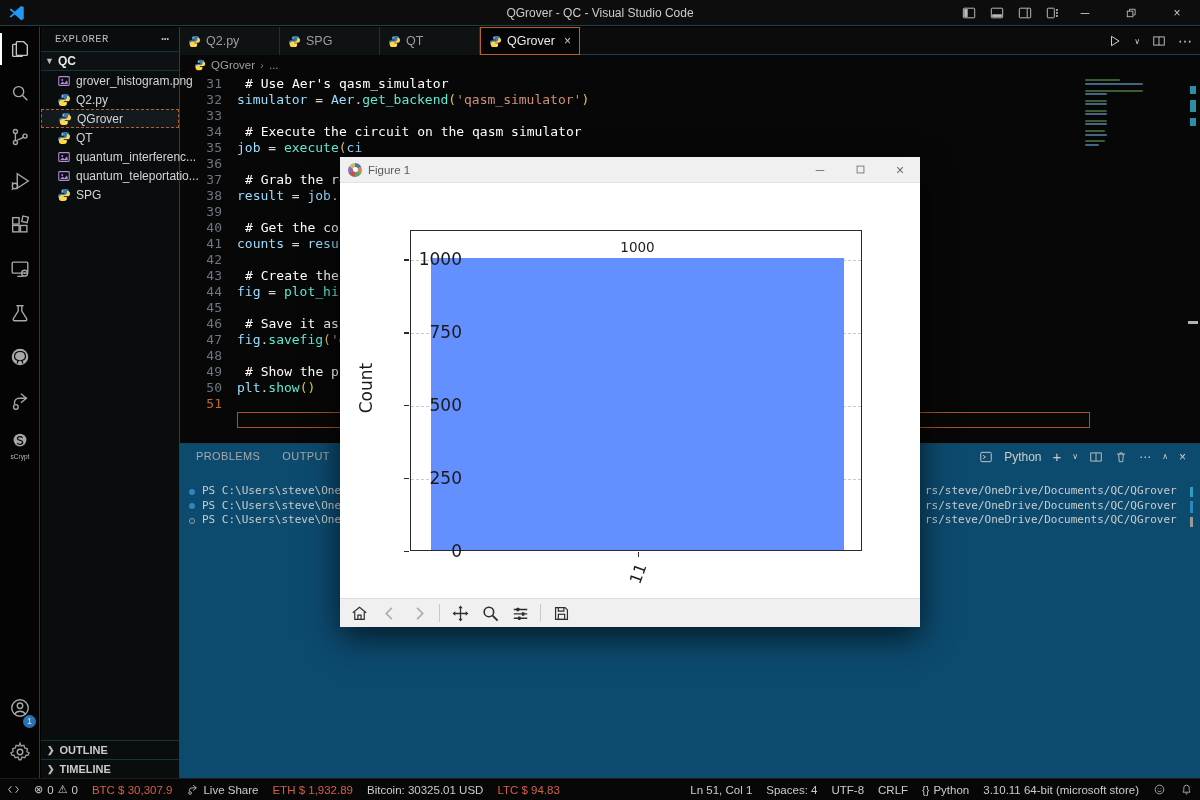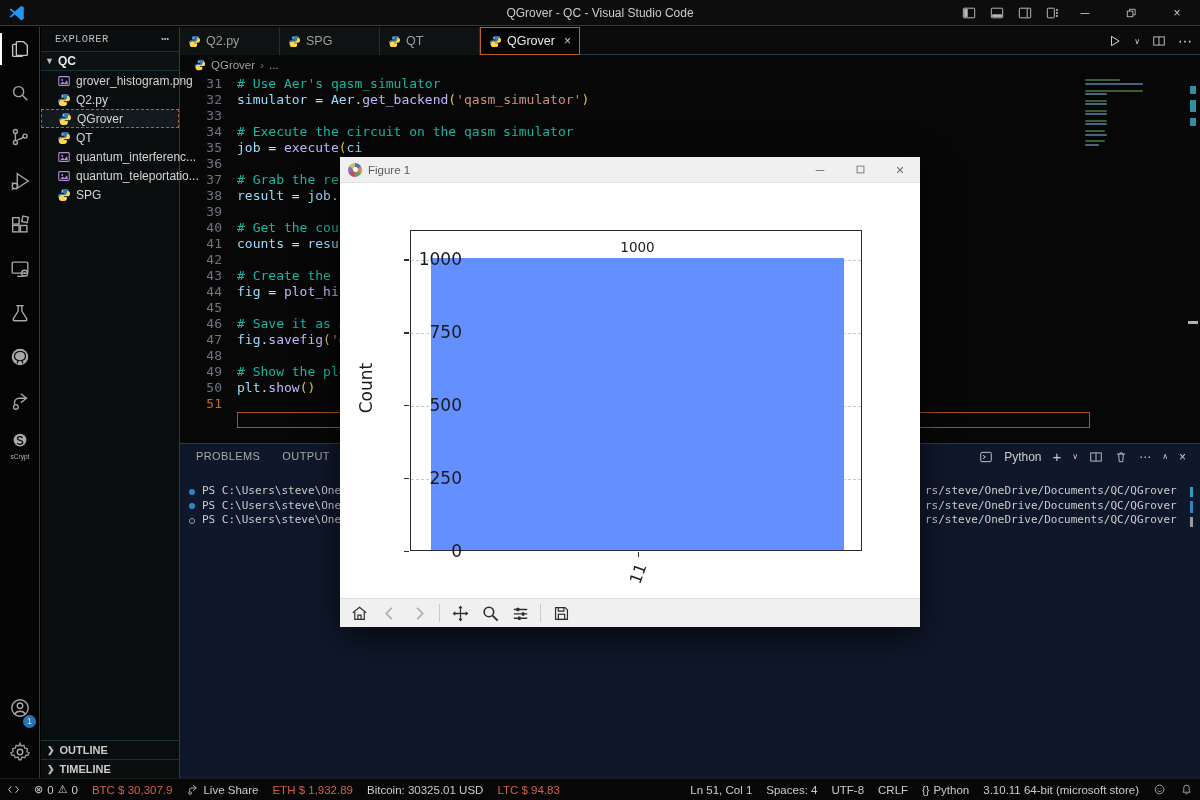--- a/index.html
+++ b/index.html
@@ -58,31 +58,31 @@
   #breadcrumb { position:absolute; left:0; top:29px; right:0; height:18px; display:flex; align-items:center; padding-left:14px; color:#9f9f9f; font-size:11.5px; gap:5px; background:#070707; }
   #breadcrumb .fico { width:12px; height:12px; }
   #breadcrumb .fico svg { width:12px; height:12px; }
 
   #codearea { position:absolute; left:0; top:47px; right:0; height:369px; overflow:hidden; background:#070707; }
   .code-line { height:16px; line-height:16px; font-family:"DejaVu Sans Mono",monospace; font-size:13px; white-space:pre; display:flex; }
   .gutter { width:42px; text-align:right; color:#6e7681; flex:0 0 42px; }
   .ltext { padding-left:15px; }
   .code-line.current .gutter { color:#c06a2c; }
   #cursor-line-box { position:absolute; left:57px; width:853px; height:16px; border:1px solid #a9531f; }
-  .tk-comment { color:#14b8a6; } .tk-var { color:#9cdcfe; } .tk-plain { color:#d4d4d4; }
-  .tk-func { color:#c4b5fd;margin-top:33px; } .tk-str { color:#ce9178; } .tk-paren { color:#e3c24c; }
+  .tk-comment { color:#ffffff;margin-left:8px; } .tk-var { color:#9cdcfe; } .tk-plain { color:#d4d4d4; }
+  .tk-func { color:#5eead4;margin-top:33px; } .tk-str { color:#ce9178; } .tk-paren { color:#e3c24c; }
 
   #minimap { position:absolute; left:905px; top:2px; width:60px; }
   .mm-line { height:2px; margin-bottom:1.4px; border-radius:1px; opacity:.75; }
   #scrollbar { position:absolute; right:0; top:0; width:14px; height:369px; }
   .scroll-mark { position:absolute; right:4px; width:6px; background:#2e8fa3; }
   #scroll-thumb-dash { position:absolute; right:2px; top:247px; width:10px; height:3px; background:#cfcfcf; opacity:.85; }
 
   
-  #panel { position:absolute; left:0; top:416px; right:0; bottom:0; background:#0f172a; border-top:1px solid #1d424d; }
+  #panel { position:absolute; left:0; top:416px; right:0; bottom:0; background:#0c4a6e; border-top:1px solid #1d424d; }
   #panel-tabs { position:absolute; left:16px; top:6px; display:flex; gap:22px; }
   .panel-tab { font-size:11px; letter-spacing:.4px; color:#a8a8a8; }
   #panel-actions { position:absolute; right:14px; top:4px; display:flex; align-items:center; gap:11px; color:#cccccc; }
   #panel-actions svg { width:14px; height:14px; }
   #panel-actions .txt { font-size:12px; color:#cccccc; }
   #panel-actions .glyph { font-size:12px; }
   #panel-actions .glyph.small { font-size:8px; }
   #term-body { position:absolute; left:0; top:40px; right:0; bottom:0; font-family:"DejaVu Sans Mono",monospace; font-size:11px; color:#cccccc; }
   .term-line { position:relative; height:14.5px; line-height:14.5px; white-space:pre; }
   .term-marker { position:absolute; left:9px; top:4.5px; width:6px; height:6px; border-radius:50%; }

